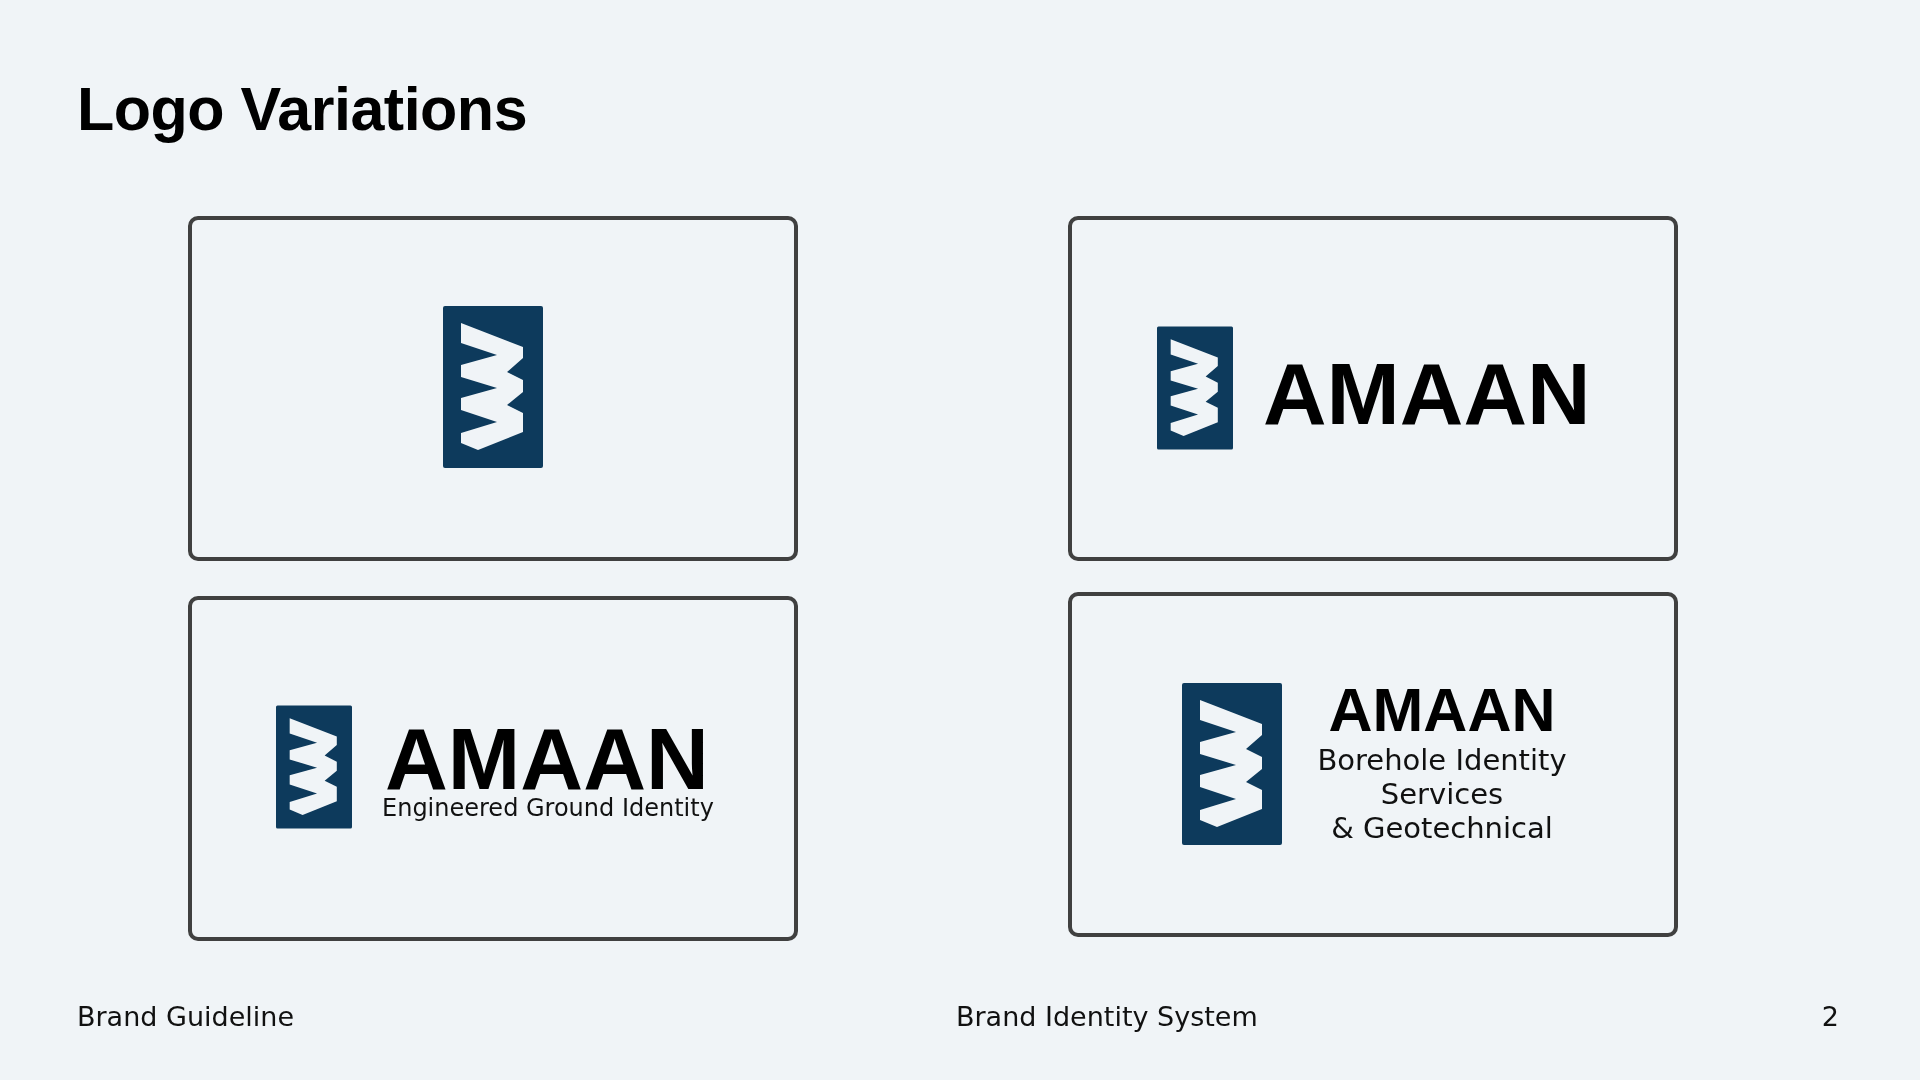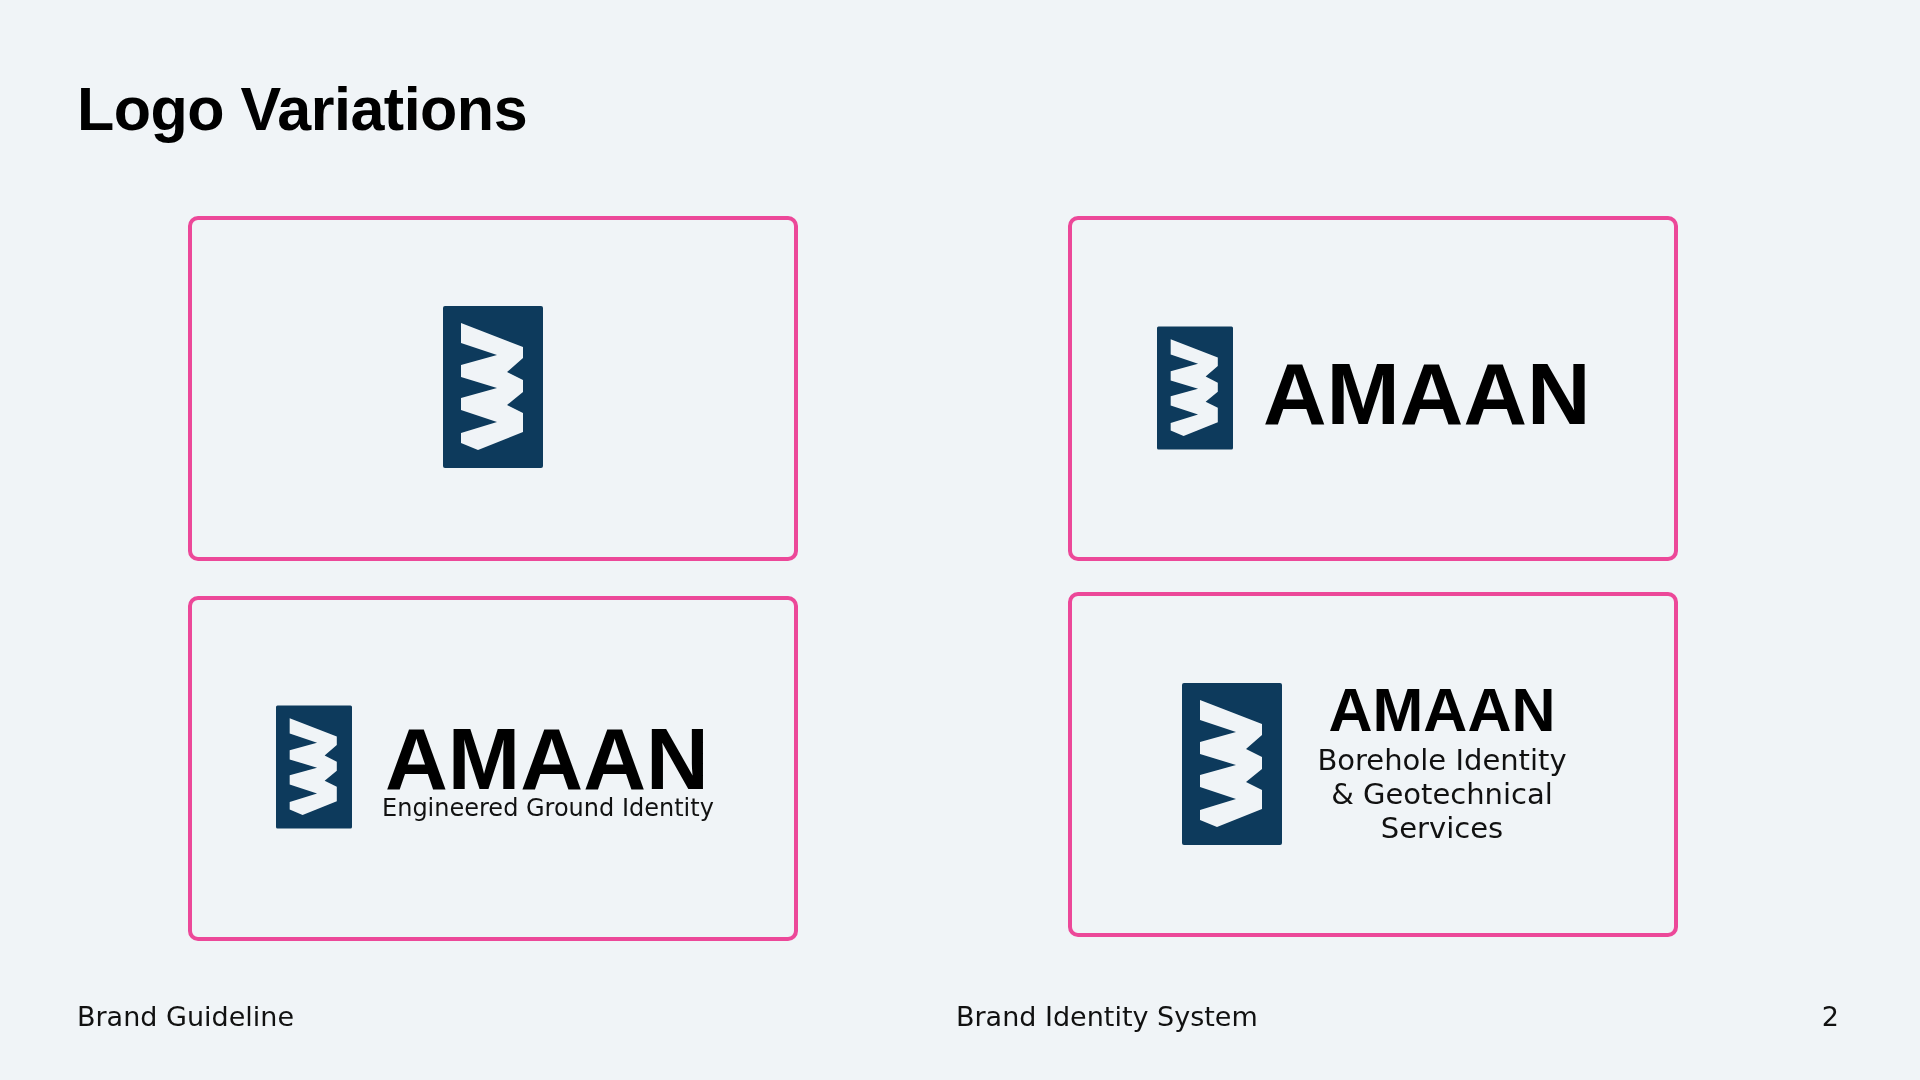--- a/index.html
+++ b/index.html
@@ -7,21 +7,21 @@
     width:1920px; height:1080px; overflow:hidden;
     background:#f0f4f7; position:relative;
     font-family:"Liberation Sans", sans-serif; color:#000;
   }
   .title {
     position:absolute; left:77px; top:74px;
     font-size:61px; font-weight:bold; letter-spacing:-0.5px; margin:0;text-align:right;
   }
   .card {
     position:absolute; box-sizing:border-box;
-    border:4px solid #ec4899; border-radius:10px; background:#f0f4f7;
+    border:4px solid #404040; border-radius:10px; background:#f0f4f7;
   }
   .mark { position:absolute; }
   .word {
     position:absolute; font-weight:bold; white-space:nowrap; line-height:1;
     font-family:"Liberation Sans", sans-serif;
   }
   .sub {
     position:absolute; white-space:nowrap;
     font-family:"DejaVu Sans", sans-serif; line-height:1; color:#111;
   }
@@ -60,20 +60,20 @@
 </div>
 
 <div class="card" style="left:1068px; top:592px; width:610px; height:345px;">
   <svg class="mark" style="left:110px; top:87px;" width="100" height="162" viewBox="0 0 100 162">
     <rect x="0" y="0" width="100" height="162" rx="2" fill="#0d3a5c"></rect>
     <polygon fill="#f0f4f7" points="18,17 80,41 80,52 64,66 80,74 80,86 64,99 80,107 80,126 35,144 18,137 18,127 54,116 18,104 18,92 54,82 18,71 18,59 54,49 18,37"></polygon>
   </svg>
   <div style="position:absolute; left:245px; top:84px; width:250px; text-align:center;">
     <div style="font-weight:bold; font-size:61px; line-height:1; font-family:'Liberation Sans', sans-serif;">AMAAN</div>
     <div style="font-family:'DejaVu Sans', sans-serif; font-size:29px; line-height:34px; color:#111; margin-top:2px; white-space:nowrap;">Borehole Identity</div>
+    <div style="font-family:'DejaVu Sans', sans-serif; font-size:29px; line-height:34px; color:#111; white-space:nowrap;">Services</div>
     <div style="font-family:'DejaVu Sans', sans-serif; font-size:29px; line-height:34px; color:#111; white-space:nowrap;">&amp; Geotechnical</div>
-    <div style="font-family:'DejaVu Sans', sans-serif; font-size:29px; line-height:34px; color:#111; white-space:nowrap;">Services</div>
   </div>
 </div>
 
 <div class="footer" style="left:77px;">Brand Guideline</div>
 <div class="footer" style="left:956px;">Brand Identity System</div>
 <div class="footer" style="right:81px; text-align:right;">2</div>
 
 </body></html>

